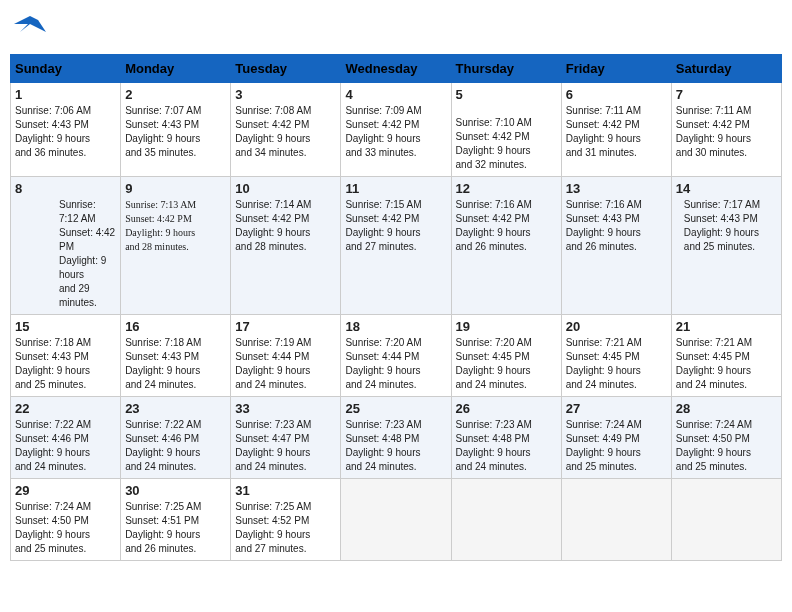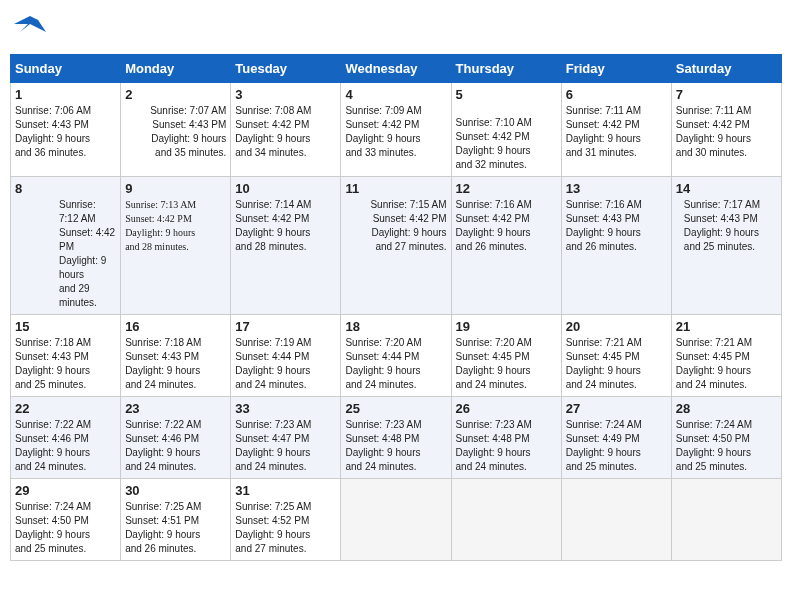--- a/index.html
+++ b/index.html
@@ -38,21 +38,21 @@
       font-size: 16px;
       font-weight: normal;
       color: #444;
     }
     .calendar {
       width: 100%;
       border-collapse: collapse;
     }
     .calendar thead th {
       background: #1565c0;
-      color: #ffffff;
+      color: #000000;
       padding: 6px 4px;
       text-align: left;
       font-size: 13px;
       font-weight: bold;
       border: 1px solid #1565c0;
     }
     .calendar tbody td {
       border: 1px solid #ccc;
       vertical-align: top;
       padding: 4px;
@@ -124,21 +124,21 @@
   <tr>
         <td>
           <span class="day-number">1</span>
           <div class="day-info" style="white-space: pre-line;">Sunrise: 7:06 AM
 Sunset: 4:43 PM
 Daylight: 9 hours
 and 36 minutes.</div>
         </td>
         <td>
           <span class="day-number">2</span>
-          <div class="day-info" style="white-space: pre-line; text-align: right;">Sunrise: 7:07 AM
+          <div class="day-info" style="white-space: pre-line;">Sunrise: 7:07 AM
 Sunset: 4:43 PM
 Daylight: 9 hours
 and 35 minutes.</div>
         </td>
         <td>
           <span class="day-number">3</span>
           <div class="day-info" style="white-space: pre-line;">Sunrise: 7:08 AM
 Sunset: 4:42 PM
 Daylight: 9 hours
 and 34 minutes.</div>
@@ -189,21 +189,21 @@
         </td>
         <td>
           <span class="day-number">10</span>
           <div class="day-info" style="white-space: pre-line;">Sunrise: 7:14 AM
 Sunset: 4:42 PM
 Daylight: 9 hours
 and 28 minutes.</div>
         </td>
         <td>
           <span class="day-number">11</span>
-          <div class="day-info" style="white-space: pre-line; text-align: right;">Sunrise: 7:15 AM
+          <div class="day-info" style="white-space: pre-line;">Sunrise: 7:15 AM
 Sunset: 4:42 PM
 Daylight: 9 hours
 and 27 minutes.</div>
         </td>
         <td>
           <span class="day-number">12</span>
           <div class="day-info" style="white-space: pre-line;">Sunrise: 7:16 AM
 Sunset: 4:42 PM
 Daylight: 9 hours
 and 26 minutes.</div>

